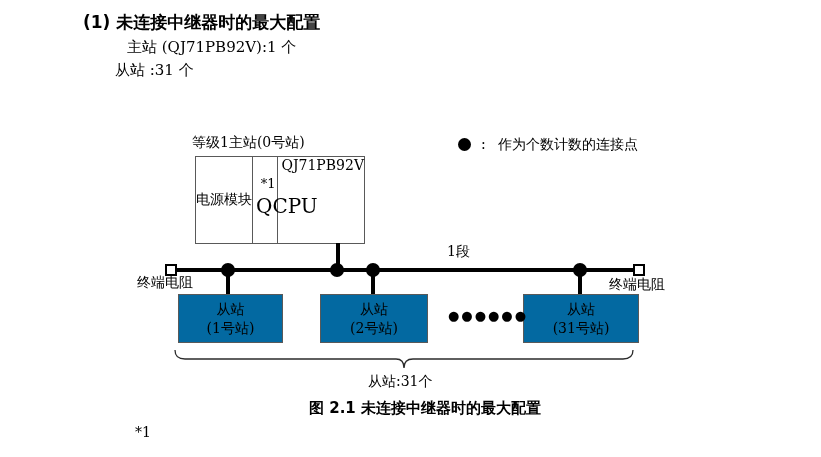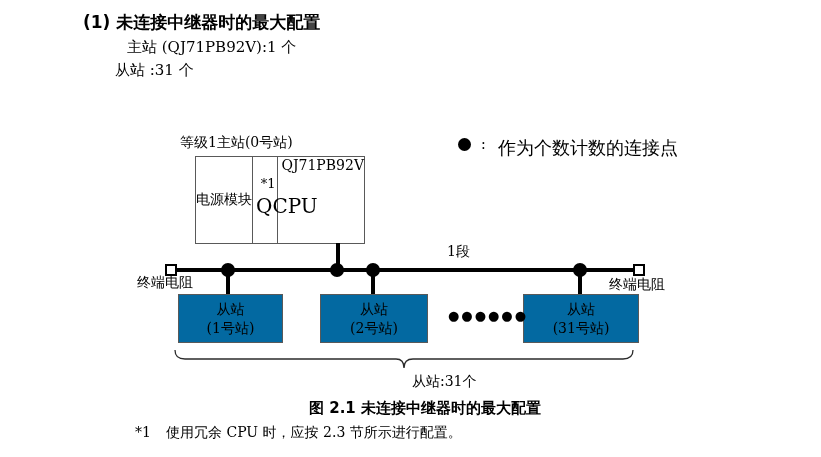--- a/index.html
+++ b/index.html
@@ -14,24 +14,24 @@
   .abs{position:absolute;white-space:nowrap;}
 
   
   .heading{left:83px;top:11px;font-family:"DejaVu Sans","Liberation Sans",sans-serif;font-weight:bold;font-size:17px;}
   .subline1{left:115px;top:38px;font-size:15px;margin-left:12px;}
   .subline2{left:115px;top:61px;font-size:15px;}
 
   
   .legend-dot{left:458px;top:138px;width:13px;height:13px;border-radius:50%;background:#000;}
   .legend-colon{left:481px;top:136px;font-size:14px;}
-  .legend-text{left:498px;top:136px;font-size:18px;}
+  .legend-text{left:498px;top:136px;font-size:14px;}
 
   
-  .master-label{left:180px;top:134px;font-size:14px;}
+  .master-label{left:192px;top:134px;font-size:14px;}
   .master-box{left:195px;top:156px;width:170px;height:88px;border:1px solid #595959;display:flex;box-sizing:border-box;background:#fff;}
   .cell{box-sizing:border-box;font-size:14px;}
   .cell-power{width:71px;border-right:1px solid #595959;display:flex;align-items:center;justify-content:center;}
   .cell-cpu{width:48px;border-right:1px solid #595959;position:relative;}
   .cpu-text{position:absolute;left:3px;top:37px;font-size:20px;}
   .cpu-note{position:absolute;right:2px;top:19px;font-size:13px;}
   .cell-module{flex:1;display:flex;flex-direction:row;justify-content:center;padding-left:3px;line-height:1.25;}
 
   
   .bus-line{left:171px;top:268px;width:469px;height:4px;background:#000;}
@@ -59,21 +59,21 @@
   
   .slave-box{border:1px solid #595959;box-sizing:border-box;display:flex;flex-direction:column;align-items:center;justify-content:center;font-size:14px;line-height:1.35;background:#0369a1;}
   .slave1{left:178px;top:294px;width:105px;height:49px;}
   .slave2{left:320px;top:294px;width:108px;height:49px;}
   .slave3{left:523px;top:294px;width:116px;height:49px;}
 
   .ellipsis{left:448px;top:308px;font-size:13px;letter-spacing:2px;font-family:"DejaVu Sans","Liberation Sans",sans-serif;}
 
   
   .brace-svg{left:170px;top:347px;}
-  .brace-label{left:368px;top:373px;font-size:14px;margin-left:44px;}
+  .brace-label{left:368px;top:373px;font-size:14px;}
 
   
   .caption{left:200px;top:399px;width:450px;text-align:center;font-family:"DejaVu Sans","Liberation Sans",sans-serif;font-weight:bold;font-size:15px;}
   .footnote-marker{left:135px;top:424px;font-size:14px;}
   .footnote-text{left:166px;top:424px;font-size:14px;}
 </style>
 </head>
 <body>
 
 <div id="page">
@@ -134,15 +134,14 @@
     <div class="abs ellipsis">●●●●●●</div>
 
     <svg class="abs brace-svg" width="470" height="26" viewBox="0 0 470 26">
       <path d="M5,3 C5,9 8,12 15,12 L226,12 C232,12 234,15 234,21 C234,15 237,12 243,12 L453,12 C460,12 463,9 463,3" fill="none" stroke="#2b2b2b" stroke-width="1.3"></path>
     </svg>
     <div class="abs brace-label">从站:31个</div>
   </div>
 
   <div class="abs caption">图 2.1 未连接中继器时的最大配置</div>
   <div class="abs footnote-marker">*1</div>
-  <div class="abs footnote-text">使用冗余 CPU 时，应按 2.3 节所示进行配置。</div>
 
 </div>
 
 </body></html>

